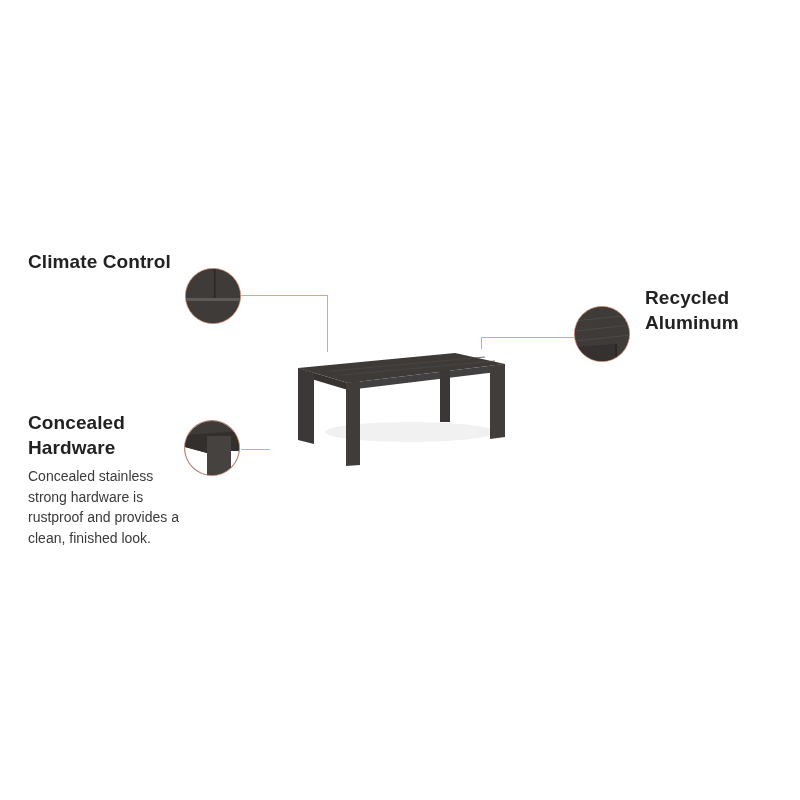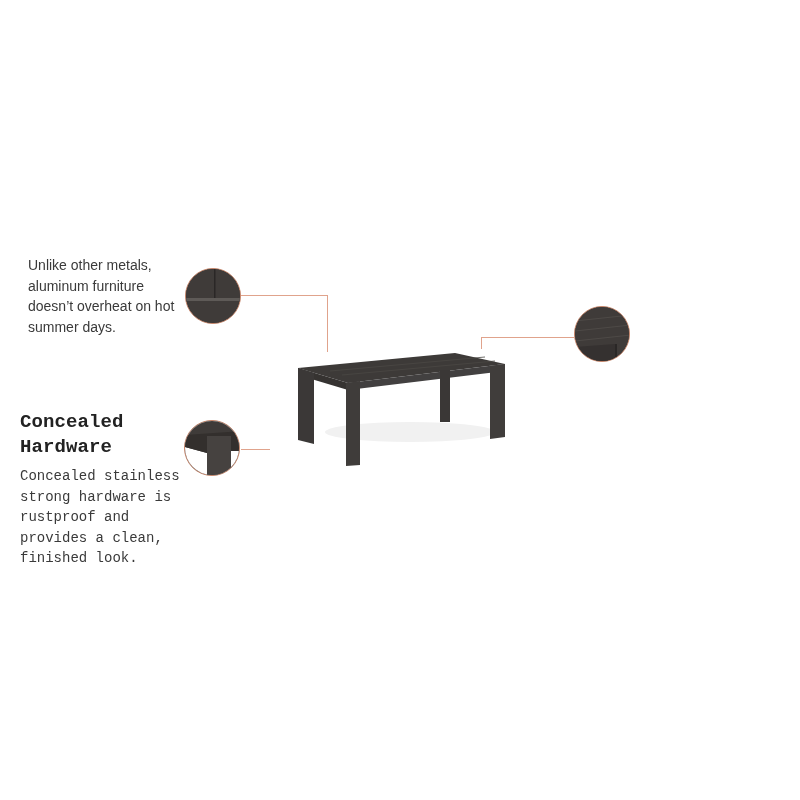--- a/index.html
+++ b/index.html
@@ -2,40 +2,41 @@
 <html><head>
   <meta charset="utf-8">
   <style>
     html, body { margin: 0; padding: 0; background: #ffffff; }
     body { width: 800px; height: 800px; position: relative; overflow: hidden;
            font-family: "Liberation Sans", "DejaVu Sans", sans-serif; color: #2b2b2b; }
     .feature { position: absolute; }
     .feature h2 { margin: 0; font-size: 19px; font-weight: 700; color: #222222; line-height: 25px; letter-spacing: 0.1px; }
     .feature p { margin: 6px 0 0 0; font-size: 14px; line-height: 20.5px; color: #3a3a3a; }
     #f-climate { left: 28px; top: 249px; width: 160px; }
-    #f-hardware { left: 20px; top: 410px; width: 165px; font-family: Liberation Mono, monospace; }
+    #f-hardware { left: 28px; top: 410px; width: 165px; }
     #f-aluminum { left: 645px; top: 285px; width: 150px; }
     .circle { position: absolute; width: 56px; height: 56px; border-radius: 50%;
               background: #3f3b39; border: 1px solid #c9876b; overflow: hidden; box-sizing: border-box; }
     .line { position: absolute; background: #e0a38c; }
     svg.table { position: absolute; left: 290px; top: 340px; }
   </style>
 </head>
 <body>
 
 <div class="feature" id="f-climate">
-  <p>Unlike other metals, aluminum furniture doesn’t overheat on hot summer days.</p>
+  <h2>Climate Control</h2>
 </div>
 
 <div class="feature" id="f-hardware">
   <h2 style="width:110px">Concealed Hardware</h2>
   <p>Concealed stainless strong hardware is rustproof and provides a clean, finished look.</p>
 </div>
 
 <div class="feature" id="f-aluminum">
+  <h2 style="width:110px">Recycled Aluminum</h2>
 </div>
 
 <div class="circle" style="left:185px; top:268px;">
   <svg width="56" height="56" viewBox="0 0 56 56">
     <rect x="0" y="0" width="56" height="56" fill="#3f3b39"></rect>
     <rect x="0" y="29" width="56" height="3" fill="#5e5a57"></rect>
     <rect x="28" y="0" width="1.5" height="29" fill="#2a2726"></rect>
   </svg>
 </div>
 <div class="circle" style="left:184px; top:420px;">

